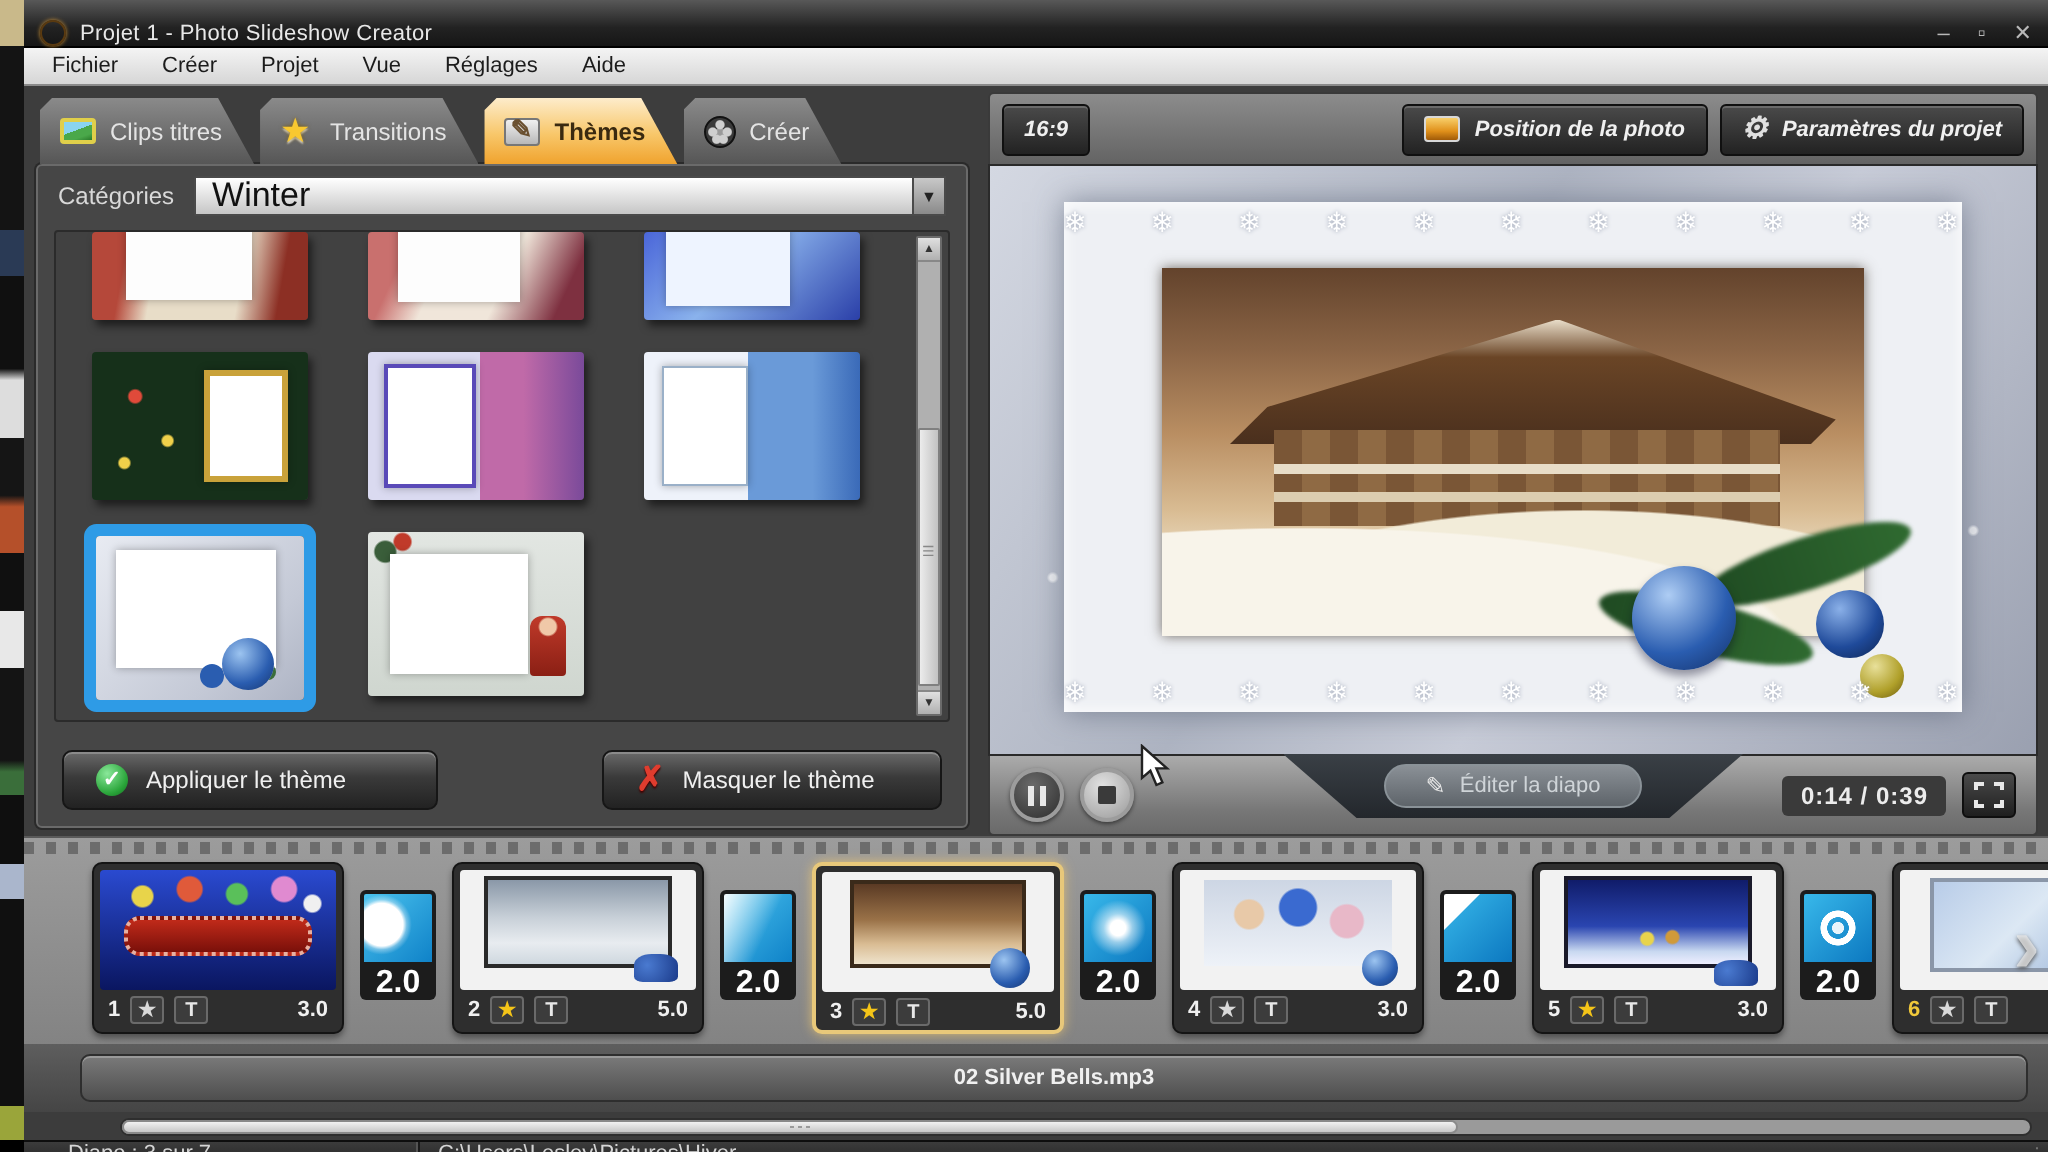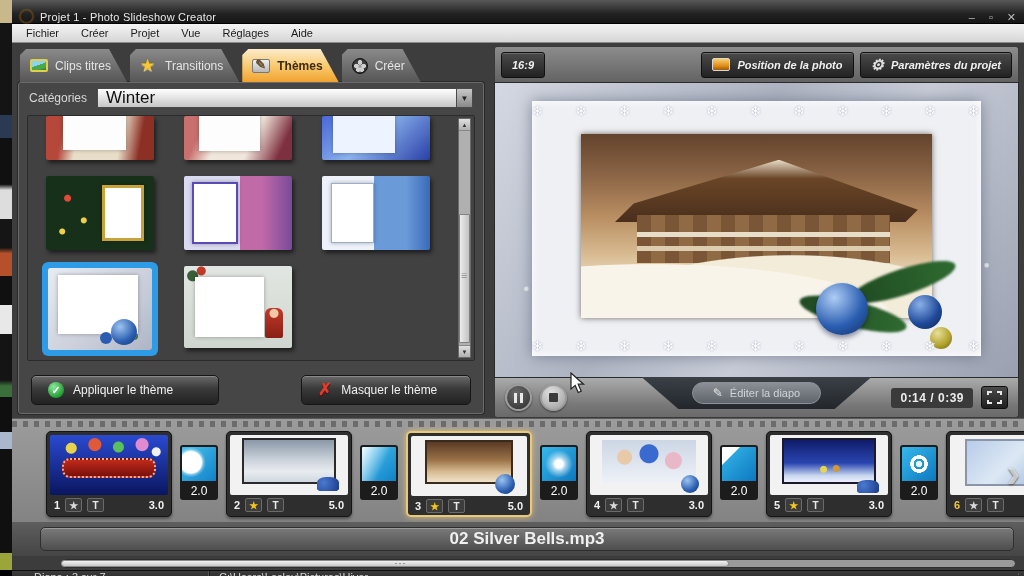--- a/index.html
+++ b/index.html
@@ -271,30 +271,30 @@
   .tr-moon { background:radial-gradient(circle at 26% 45%, #fff 0 34%, rgba(255,255,255,.35) 40%, transparent 48%),
     linear-gradient(135deg,#4ac2ee,#0f82c8); }
   .tr-blend { background:linear-gradient(115deg, rgba(255,255,255,.95), rgba(255,255,255,0) 60%),
     linear-gradient(135deg,#4ac2ee,#0f82c8); }
   .tr-starburst { background:radial-gradient(circle, #fff 0 16%, rgba(255,255,255,.55) 30%, transparent 58%),
     linear-gradient(135deg,#38b8ea,#0c78c0); }
   .tr-wipe { background:linear-gradient(135deg, #fff 0 26%, rgba(255,255,255,0) 27%),
     linear-gradient(135deg,#38b8ea,#0c78c0); }
   .tr-circle { background:radial-gradient(circle, rgba(255,255,255,.9) 0 12%, transparent 13% 22%, #fff 23% 36%, transparent 37%),
     linear-gradient(135deg,#38b8ea,#0c78c0); }
-  .tr-dur { height:17px; background:#1c1c1c; color:#fff; font-size:12px; font-weight:normal;
+  .tr-dur { height:17px; background:#1c1c1c; color:#fff; font-size:16px; font-weight:bold;
     text-align:center; line-height:17px; border-radius:0 0 3px 3px; }
   .tl-chevron { position:absolute; right:4px; top:34px; font-size:40px; line-height:40px;
     color:rgba(235,235,235,.75); text-shadow:0 1px 2px #555; font-weight:bold; }
 
   
   .audio-row { flex:0 0 34px; background:linear-gradient(#5e5e5e,#454545); display:flex; align-items:center;
     padding:0 10px 0 28px; }
   .audio-bar { flex:1; height:24px; background:linear-gradient(#7a7a7a,#4e4e4e); border:1px solid #2e2e2e;
-    border-radius:5px; box-shadow:inset 0 1px 0 #9a9a9a; color:#f0f0f0; font-size:17px; font-weight:bold;
+    border-radius:5px; box-shadow:inset 0 1px 0 #9a9a9a; color:#f0f0f0; font-size:11px; font-weight:bold;
     display:flex; align-items:center; justify-content:center; }
   .hscroll-row { flex:0 0 14px; background:#3c3c3c; display:flex; align-items:center; padding:0 8px 0 48px; }
   .hscroll { flex:1; height:9px; background:#9a9a9a; border-radius:5px; border:1px solid #2e2e2e; position:relative; }
   .hthumb { position:absolute; left:0; top:0; bottom:0; width:70%;
     background:linear-gradient(#f2f2f2,#c8c8c8); border-radius:5px; border:1px solid #8a8a8a; }
   .hthumb::before { content:""; position:absolute; left:50%; top:2px; bottom:2px; width:10px;
     background:repeating-linear-gradient(90deg,#9a9a9a 0 2px, transparent 2px 4px); }
   .statusbar { flex:1; background:linear-gradient(#3c3c3c,#222); border-top:1px solid #0e0e0e;
     display:flex; align-items:center; color:#d6d6d6; font-size:11px; }
   .status-cell-1 { width:196px; padding-left:22px; }

